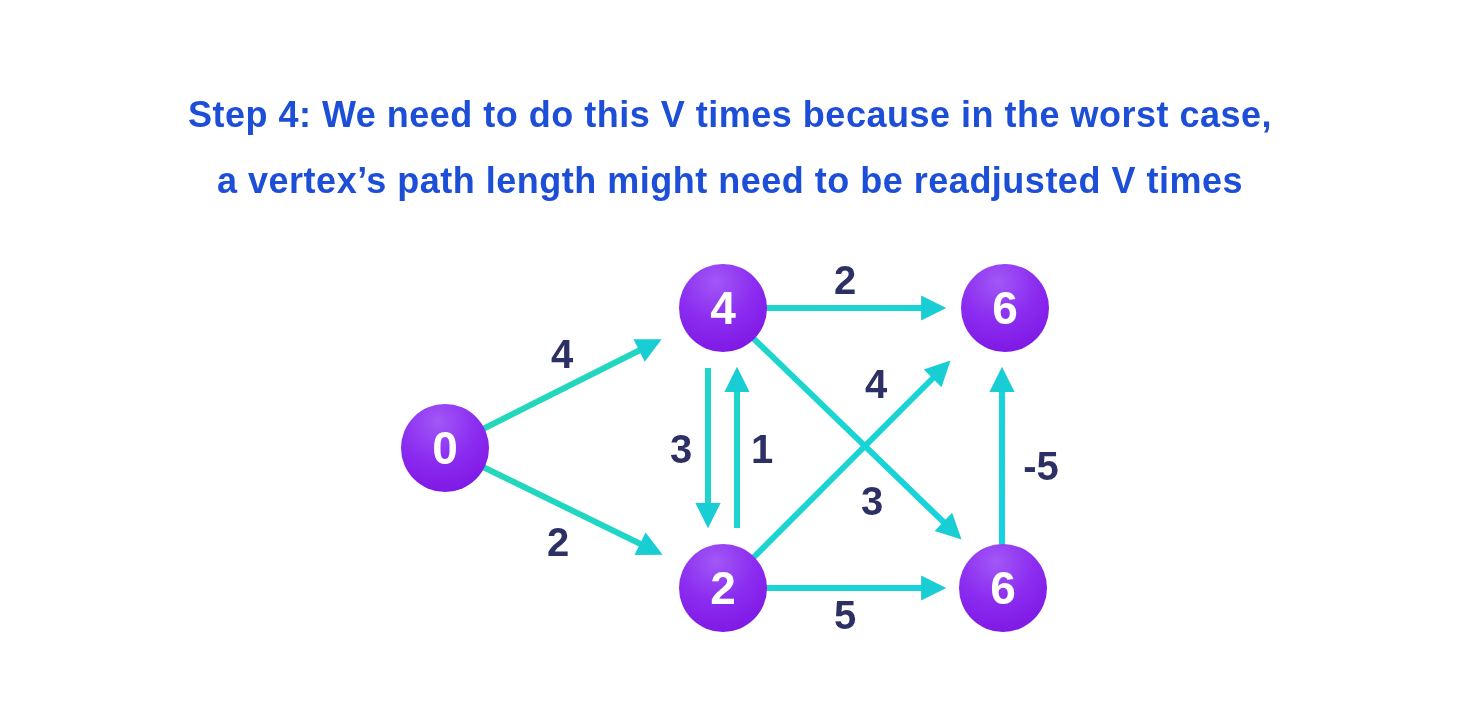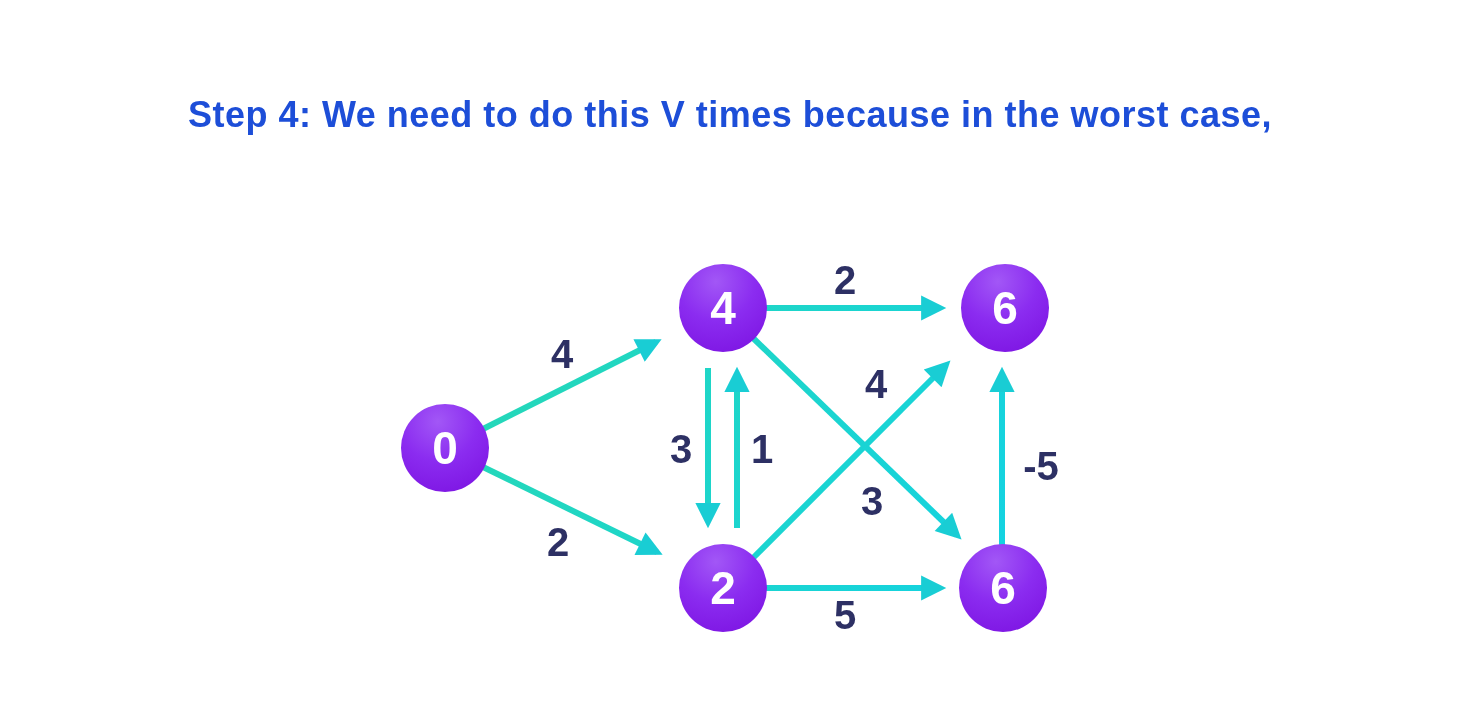--- a/index.html
+++ b/index.html
@@ -79,20 +79,21 @@
   .l-2-6b  { left: 845px;  top: 615px; }
   .l-6b-6t { left: 1041px; top: 466px; }
 </style>
 </head>
 <body>
 
 <div class="stage">
 
   <div class="title">
     <div>Step 4: We need to do this V times because in the worst case,</div>
+    <div>a vertex’s path length might need to be readjusted V times</div>
   </div>
 
   <svg class="edges-svg" viewBox="0 0 1460 728" aria-hidden="true">
     <defs>
       <linearGradient id="teal-grad" gradientUnits="userSpaceOnUse" x1="440" y1="300" x2="1050" y2="600">
         <stop offset="0" stop-color="#27d8b2"></stop>
         <stop offset="1" stop-color="#12d2e6"></stop>
       </linearGradient>
       <marker id="ah" viewBox="0 0 10 10" refX="7.5" refY="5" markerWidth="4.6" markerHeight="4.2" orient="auto">
         <path d="M0,0 L10,5 L0,10 Z" fill="#19cdd4"></path>

